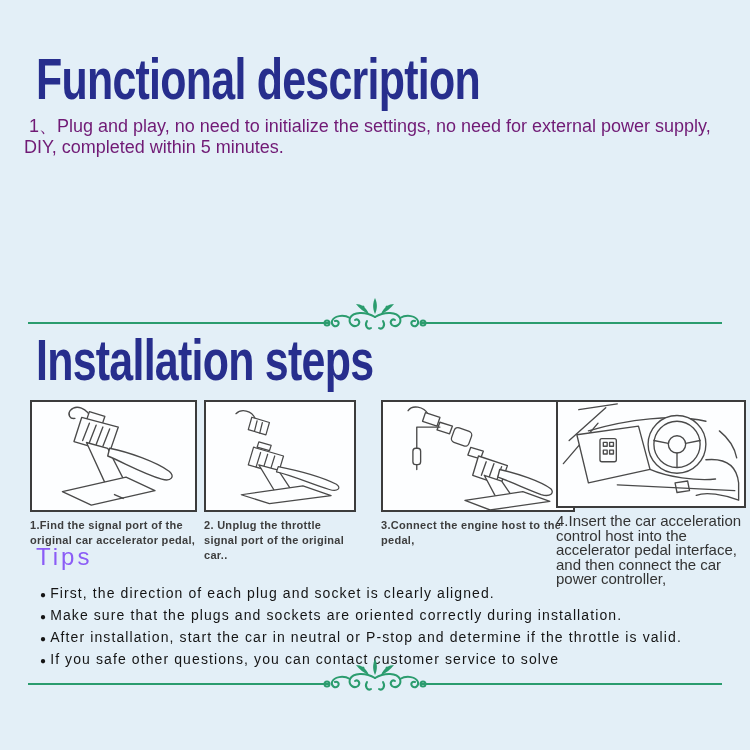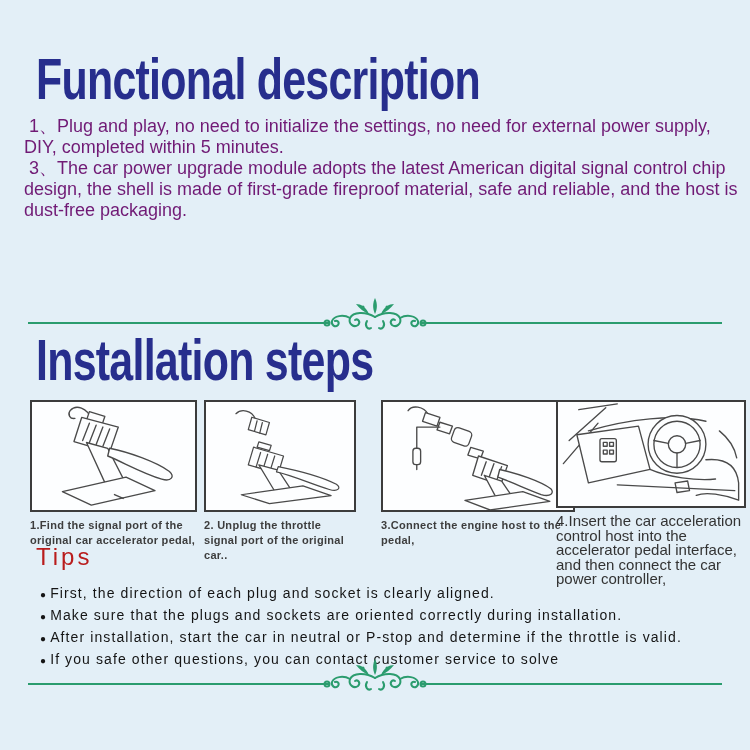--- a/index.html
+++ b/index.html
@@ -34,39 +34,38 @@
   .s3{left:381px;width:194px;}
   .s4{left:556px;width:190px;}
   .frame{height:112px;background:#fdfeff;border:2px solid #3c3c3c;box-sizing:border-box;}
   .s4 .frame{height:108px;}
   .frame svg{width:100%;height:100%;display:block;}
   .caption{margin-top:6px;font-size:11px;font-weight:bold;color:#3d3d3d;
     line-height:15px;letter-spacing:0.3px;}
   .s4 .caption{font-weight:normal;font-size:15px;line-height:14.5px;color:#333;letter-spacing:0;}
 
   .tips-title{position:absolute;left:36px;top:543px;font-size:24px;
-    letter-spacing:3px;color:#b91c1c;}
+    letter-spacing:3px;color:#8b5cf6;}
   .tips{position:absolute;left:40px;top:583px;width:700px;}
   .tip{display:flex;align-items:baseline;font-size:14px;letter-spacing:1.1px;
     line-height:20px;color:#151515;white-space:nowrap;}
   .bullet{font-size:10px;margin-right:3px;flex:0 0 auto;}
 
   .art{stroke:#4a4a4a;fill:none;stroke-width:1.4;stroke-linejoin:round;stroke-linecap:round;}
   .artw{stroke:#4a4a4a;fill:#fdfeff;stroke-width:1.4;stroke-linejoin:round;}
 </style>
 </head>
 <body>
 
 <div id="canvas">
 
   <h1 class="big-title t1">Functional description</h1>
 
   <div class="paras">
     <p>1、Plug and play, no need to initialize the settings, no need for external power supply, DIY, completed within 5 minutes.</p>
-    <p>3、The car power upgrade module adopts the latest American digital signal control chip design, the shell is made of first-grade fireproof material, safe and reliable, and the host is dust-free packaging.</p>
   </div>
 
   <div class="divider d1">
     <span class="line l"></span>
     <svg class="ornament" viewBox="0 0 140 34">
       <g stroke="#2b9c6e" fill="none" stroke-width="2" stroke-linecap="round">
         <path d="M70 20 C60 14 48 15 45 21 C43 27 49 31 53 28 C56 25 53 21 50 23"></path>
         <path d="M70 20 C80 14 92 15 95 21 C97 27 91 31 87 28 C84 25 87 21 90 23"></path>
         <path d="M45 21 C38 17 29 19 27 24 C26 28 30 31 33 28 C35 25 32 23 30 24"></path>
         <path d="M95 21 C102 17 111 19 113 24 C114 28 110 31 107 28 C105 25 108 23 110 24"></path>

